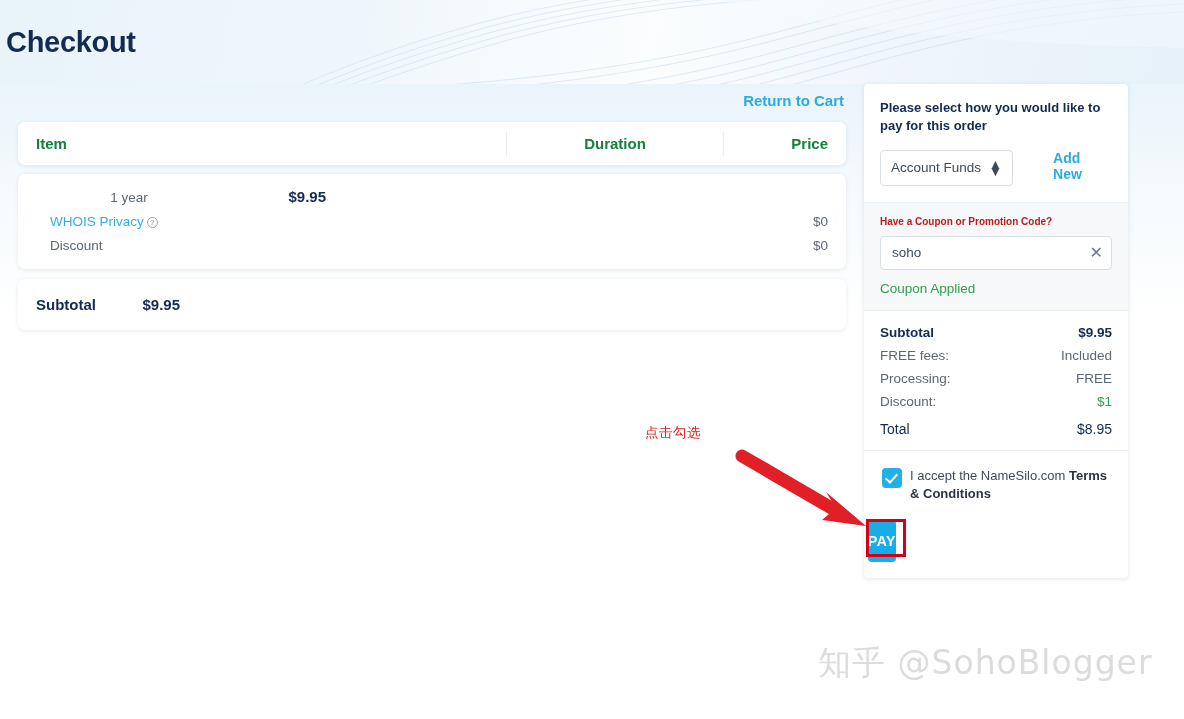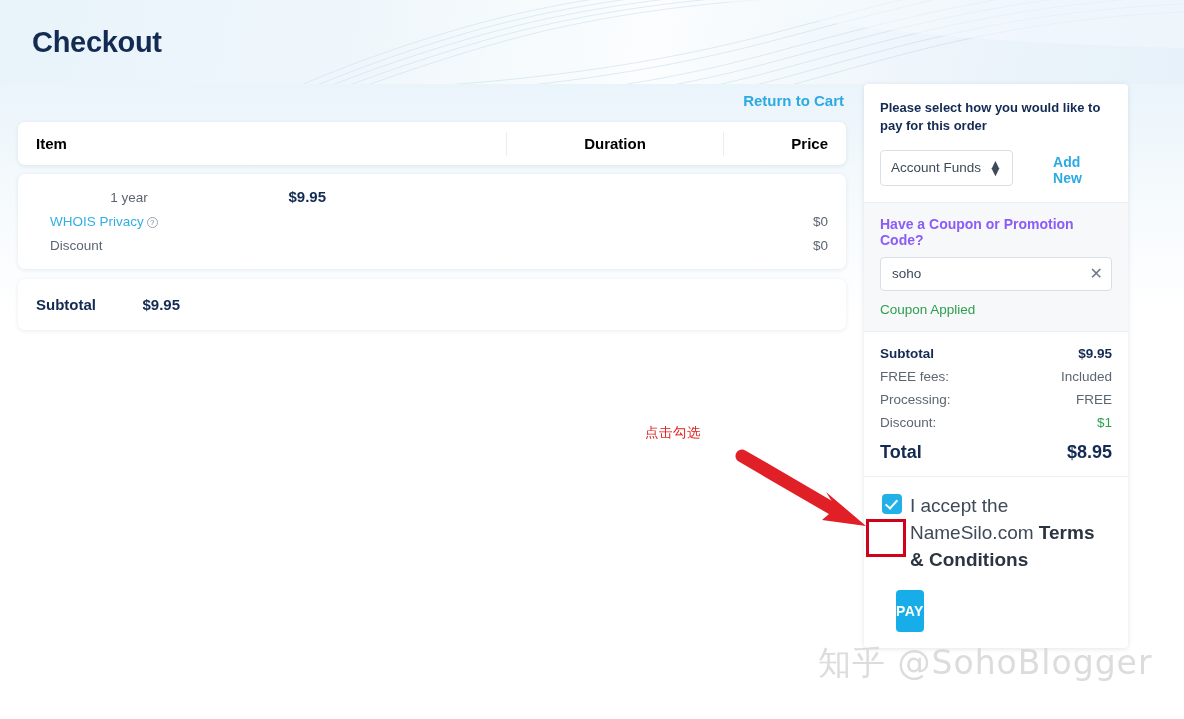--- a/index.html
+++ b/index.html
@@ -23,21 +23,21 @@
     overflow: hidden;
   }
   .header-waves {
     position: absolute;
     left: 0; top: -30px;
     width: 1184px; height: 150px;
     opacity: .85;
   }
   .page-title {
     position: absolute;
-    left: 32px; top: 26px;
+    left: 6px; top: 26px;
     font-size: 29px;
     font-weight: bold;
     color: #132a53;
     letter-spacing: -.3px;
     z-index: 3;
   }
 
   
   .tint {
     position: absolute;
@@ -81,21 +81,21 @@
     margin-top: 4px;
     padding: 0 18px;
   }
   .col-item   { flex: 1 1 auto; }
   .col-dur    { width: 218px; text-align: center; border-left: 1px solid #e9edf2; border-right: 1px solid #e9edf2; }
   .col-price  { width: 104px; text-align: right; }
 
   .table-head .th {
     font-size: 15px;
     font-weight: bold;
-    color: #000000;
+    color: #15803d;
   }
   .table-head .col-dur { line-height: 24px; }
 
   
   .table-body {
     margin-top: 9px;
     padding: 14px 18px 16px 18px;
   }
   .row {
     display: flex;
@@ -174,21 +174,21 @@
   }
   .sec { padding: 15px 16px 16px 16px; }
   .sec-pay-title {
     font-size: 13px;
     font-weight: bold;
     color: #132a53;
     line-height: 1.42;
   }
   .pay-row {
     display: flex;
-    align-items: flex-end;
+    align-items: flex-start;
     margin-top: 14px;
   }
   .select-box {
     position: relative;
     width: 135px;
     height: 36px;
     border: 1px solid #d9dfe5;
     border-radius: 4px;
     background: #fff;
     display: flex;
@@ -216,23 +216,23 @@
     margin-left: 40px;
   }
 
   .sec-coupon {
     background: #f6f8f9;
     border-top: 1px solid #eceff2;
     border-bottom: 1px solid #eceff2;
     padding: 13px 16px 14px 16px;
   }
   .coupon-title {
-    font-size: 14px;
-    font-weight: bold;
-    color: #8b5cf6;
+    font-size: 10px;
+    font-weight: bold;
+    color: #b91c1c;
   }
   .coupon-field {
     position: relative;
     margin-top: 9px;
     height: 34px;
     background: #fff;
     border: 1px solid #d9dfe5;
     border-radius: 4px;
     display: flex;
     align-items: center;
@@ -264,22 +264,22 @@
     align-items: baseline;
     font-size: 13.5px;
     margin-bottom: 8px;
   }
   .tot-row.bold .k, .tot-row.bold .v { font-weight: bold; color: #132a53; }
   .tot-row .k { color: #5c6672; }
   .tot-row .v { color: #5c6672; }
   .tot-row .v.green { color: #2e9e4f; }
   .tot-row.grand { margin-top: 12px; margin-bottom: 0; }
   .tot-row.grand .k, .tot-row.grand .v {
-    font-size: 18px;
-    font-weight: bold;
+    font-size: 14px;
+    font-weight: normal;
     color: #132a53;
   }
 
   .sec-terms {
     border-top: 1px solid #eceff2;
     padding: 16px 16px 14px 18px;
     display: flex;
     align-items: flex-start;
   }
   .checkbox {
@@ -294,29 +294,29 @@
     content: "";
     position: absolute;
     left: 6px; top: 3px;
     width: 5px; height: 10px;
     border: solid #fff;
     border-width: 0 2.2px 2.2px 0;
     transform: rotate(42deg);
   }
   .terms-text {
     margin-left: 8px;
-    font-size: 19px;
+    font-size: 13px;
     color: #3e4a59;
     line-height: 1.42;
   }
   .terms-text .bold { font-weight: bold; color: #2b3542; }
 
   .pay-button {
     display: block;
-    margin: 2px 16px 16px 32px;
+    margin: 2px 16px 16px 4px;
     height: 42px;
     background: #17ade8;
     border: none;
     border-radius: 4px;
     color: #fff;
     font-size: 14px;
     font-weight: bold;
     letter-spacing: .4px;
     cursor: pointer;
     font-family: "Liberation Sans", sans-serif;

